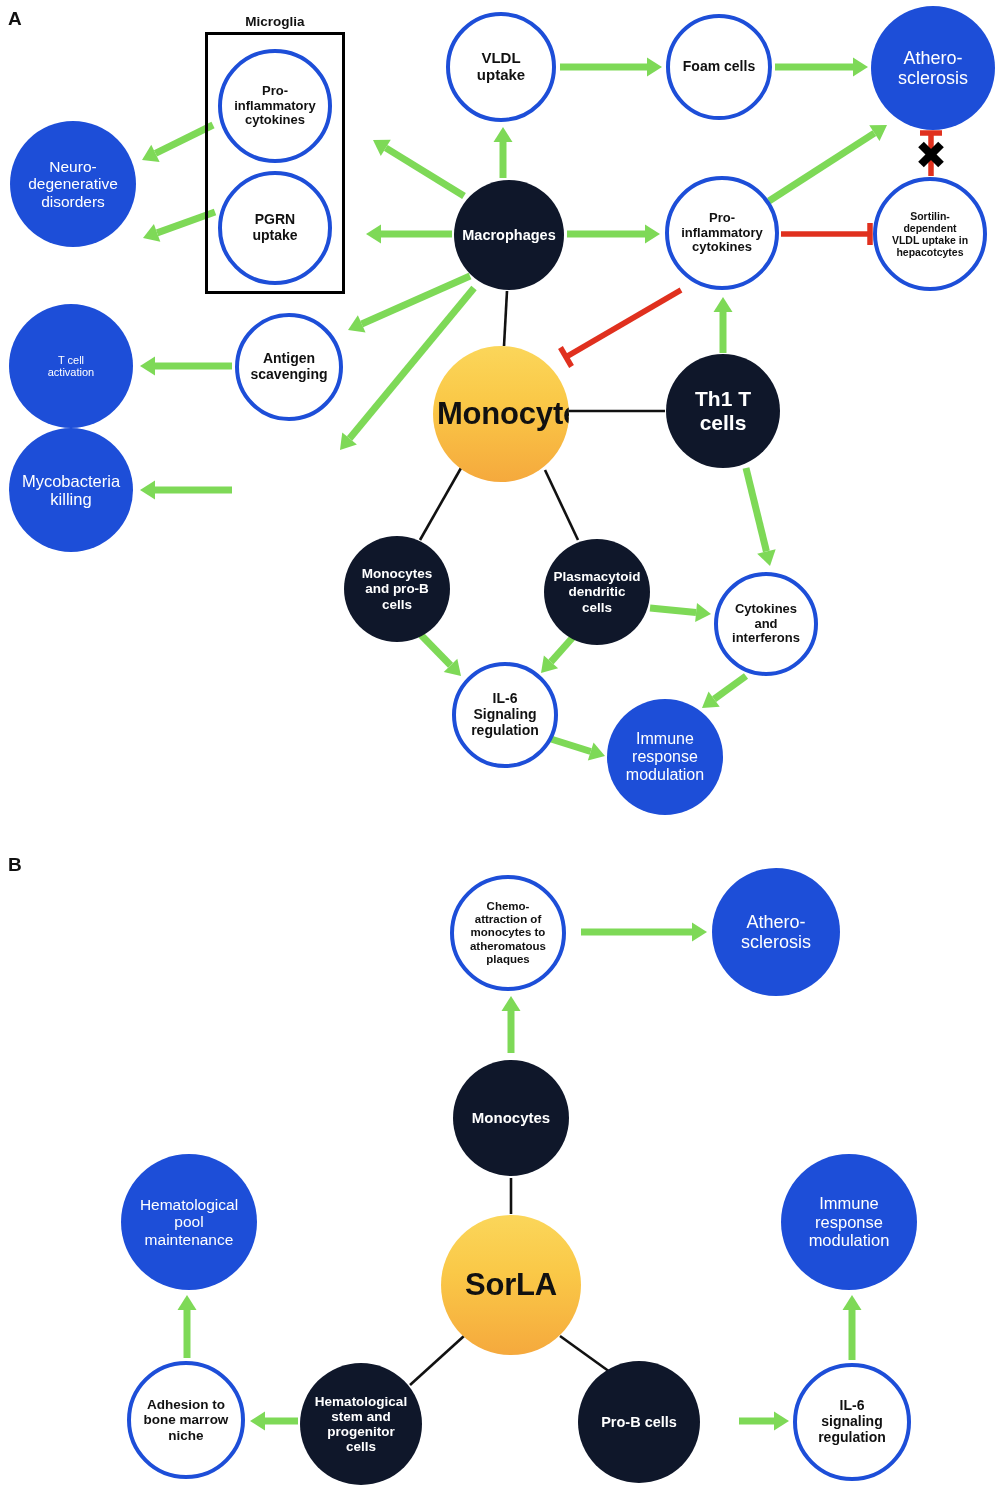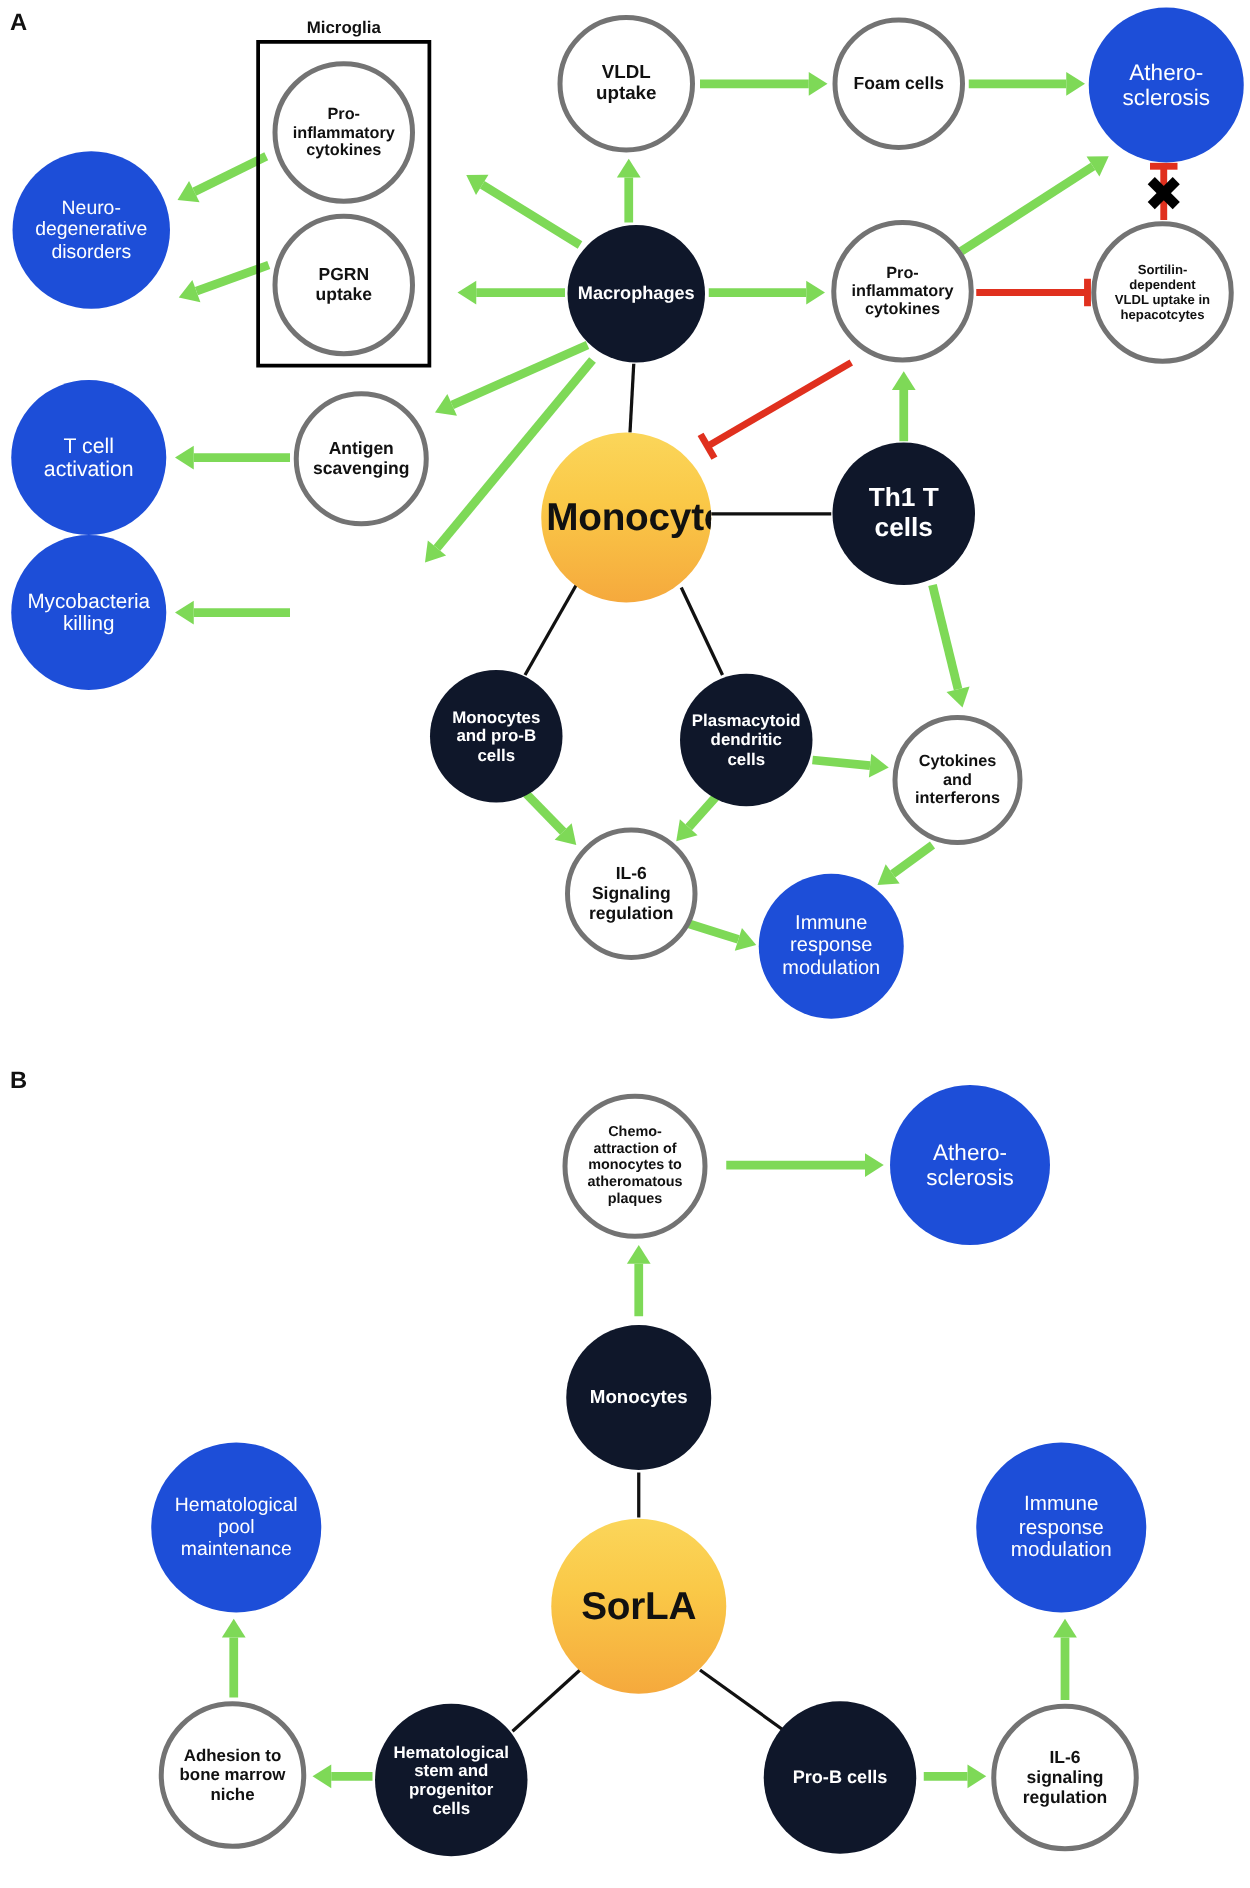--- a/index.html
+++ b/index.html
@@ -60,21 +60,21 @@
   }
   .node .lbl {
     display: block;
     width: 100%;
     padding: 0 4px;
     box-sizing: border-box;
     white-space: pre-line;
   }
   .node.white {
     background: #ffffff;
-    border: 4px solid #737373;
+    border: 4px solid #1d4ed8;
     color: #111111;
     font-weight: bold;
     font-size: 14px;
   }
   .node.white.small {
     font-size: 11.5px;
     line-height: 1.15;
   }
   .node.red {
     background: #1d4ed8;
@@ -289,21 +289,21 @@
     <div class="node white small" style="left: 873px; top: 177px; width: 114px; height: 114px; font-size: 10.5px;">
       <span class="lbl">Sortilin-
 dependent
 VLDL uptake in
 hepacotcytes</span>
     </div>
     <div class="node white" style="left: 235px; top: 313px; width: 108px; height: 108px; font-size: 14px;">
       <span class="lbl">Antigen
 scavenging</span>
     </div>
-    <div class="node red" style="left: 9px; top: 304px; width: 124px; height: 124px; font-size: 17px;">
+    <div class="node red" style="left: 9px; top: 304px; width: 124px; height: 124px; font-size: 11px;">
       <span class="lbl">T cell
 activation</span>
     </div>
     <div class="node red" style="left: 9px; top: 428px; width: 124px; height: 124px; font-size: 16.5px;">
       <span class="lbl">Mycobacteria
 killing</span>
     </div>
     <div class="node hub" style="left: 433px; top: 346px; width: 136px; height: 136px; font-size: 31px;">
       <span class="lbl">Monocytes</span>
     </div>
@@ -367,21 +367,21 @@
       <span class="lbl">Adhesion to
 bone marrow
 niche</span>
     </div>
     <div class="node blue" style="left: 300px; top: 1363px; width: 122px; height: 122px; font-size: 13.5px;">
       <span class="lbl">Hematological
 stem and
 progenitor
 cells</span>
     </div>
-    <div class="node blue" style="left: 611px; top: 1361px; width: 122px; height: 122px; font-size: 14.5px;">
+    <div class="node blue" style="left: 578px; top: 1361px; width: 122px; height: 122px; font-size: 14.5px;">
       <span class="lbl">Pro-B cells</span>
     </div>
     <div class="node white" style="left: 793px; top: 1363px; width: 118px; height: 118px; font-size: 14px;">
       <span class="lbl">IL-6
 signaling
 regulation</span>
     </div>
   </div>
 
 </body></html>

